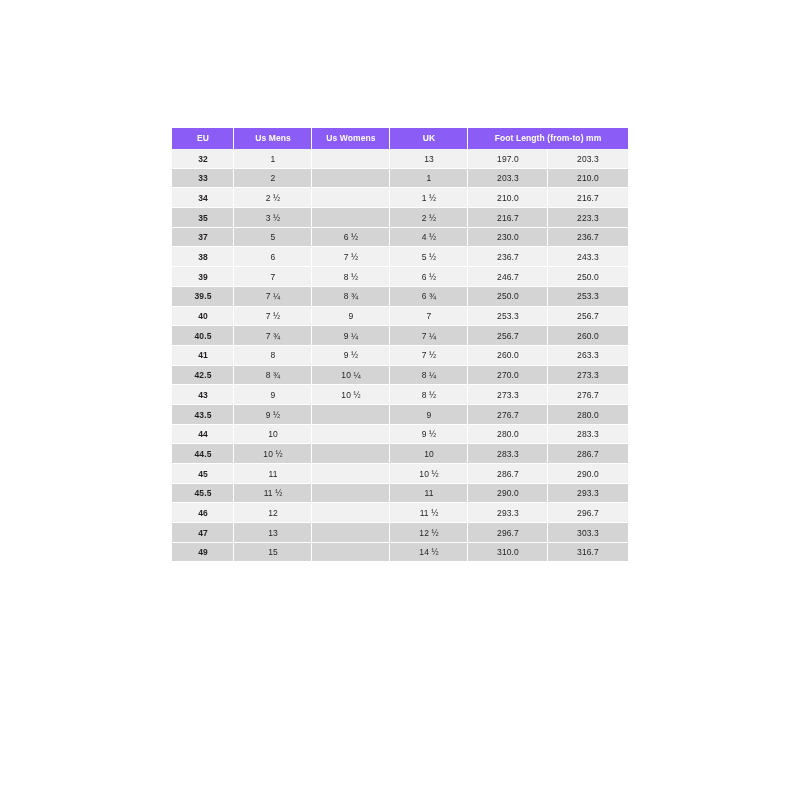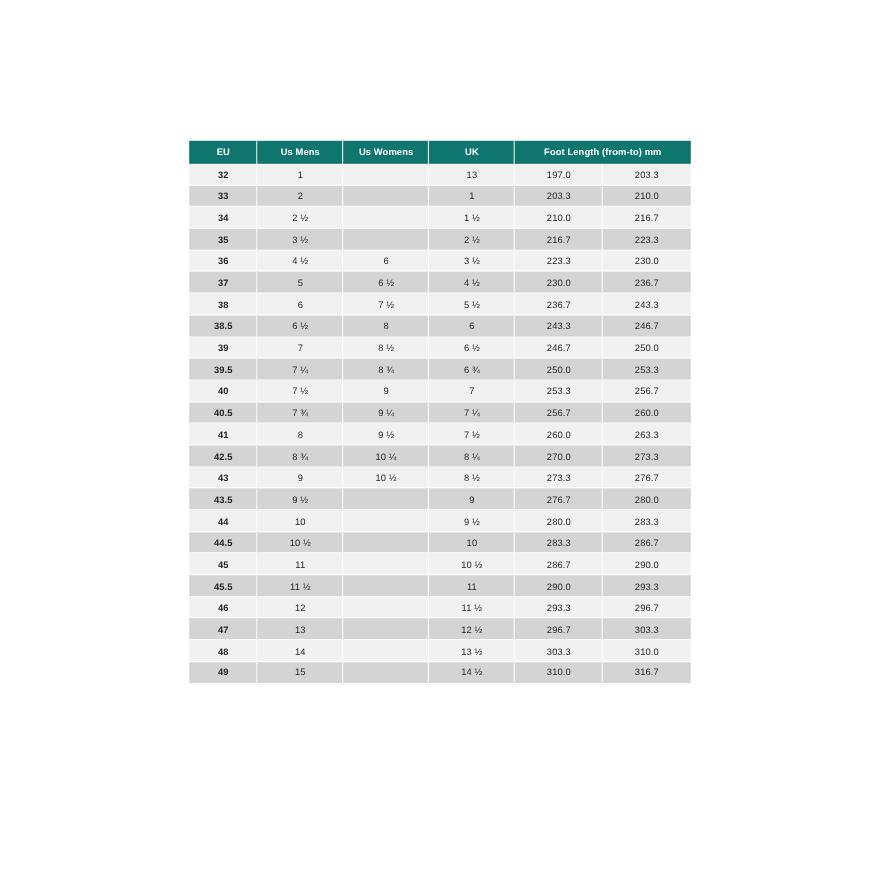--- a/index.html
+++ b/index.html
@@ -35,21 +35,21 @@
     vertical-align: middle;
     font-size: 8.5px;
     line-height: 1;
     height: 19.7px;
     padding: 0;
     border: 0;
     color: #231f20;
     letter-spacing: 0.1px;
   }
   table.size-chart thead th {
-    background: #0f766e;
+    background: #8b5cf6;
     color: #ffffff;
     font-weight: bold;
     font-size: 8.5px;
     height: 21px;
   }
   
   col.c-eu       { width: 62px; }
   col.c-usmens   { width: 78px; }
   col.c-uswomens { width: 78px; }
   col.c-uk       { width: 78px; }
@@ -132,52 +132,36 @@
             <td>216.7</td>
           </tr>
           <tr class="row-dark">
             <td class="eu-cell">35</td>
             <td>3 ½</td>
             <td></td>
             <td>2 ½</td>
             <td>216.7</td>
             <td>223.3</td>
           </tr>
-          <tr class="row-light">
-            <td class="eu-cell">36</td>
-            <td>4 ½</td>
-            <td>6</td>
-            <td>3 ½</td>
-            <td>223.3</td>
-            <td>230.0</td>
-          </tr>
           <tr class="row-dark">
             <td class="eu-cell">37</td>
             <td>5</td>
             <td>6 ½</td>
             <td>4 ½</td>
             <td>230.0</td>
             <td>236.7</td>
           </tr>
           <tr class="row-light">
             <td class="eu-cell">38</td>
             <td>6</td>
             <td>7 ½</td>
             <td>5 ½</td>
             <td>236.7</td>
             <td>243.3</td>
           </tr>
-          <tr class="row-dark">
-            <td class="eu-cell">38.5</td>
-            <td>6 ½</td>
-            <td>8</td>
-            <td>6</td>
-            <td>243.3</td>
-            <td>246.7</td>
-          </tr>
           <tr class="row-light">
             <td class="eu-cell">39</td>
             <td>7</td>
             <td>8 ½</td>
             <td>6 ½</td>
             <td>246.7</td>
             <td>250.0</td>
           </tr>
           <tr class="row-dark">
             <td class="eu-cell">39.5</td>
@@ -276,28 +260,20 @@
             <td>296.7</td>
           </tr>
           <tr class="row-dark">
             <td class="eu-cell">47</td>
             <td>13</td>
             <td></td>
             <td>12 ½</td>
             <td>296.7</td>
             <td>303.3</td>
           </tr>
-          <tr class="row-light">
-            <td class="eu-cell">48</td>
-            <td>14</td>
-            <td></td>
-            <td>13 ½</td>
-            <td>303.3</td>
-            <td>310.0</td>
-          </tr>
           <tr class="row-dark">
             <td class="eu-cell">49</td>
             <td>15</td>
             <td></td>
             <td>14 ½</td>
             <td>310.0</td>
             <td>316.7</td>
           </tr>
         </tbody>
     </table>

